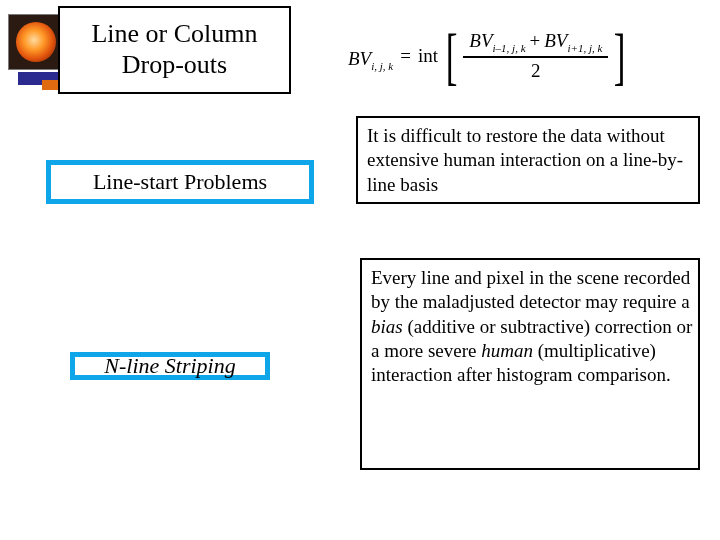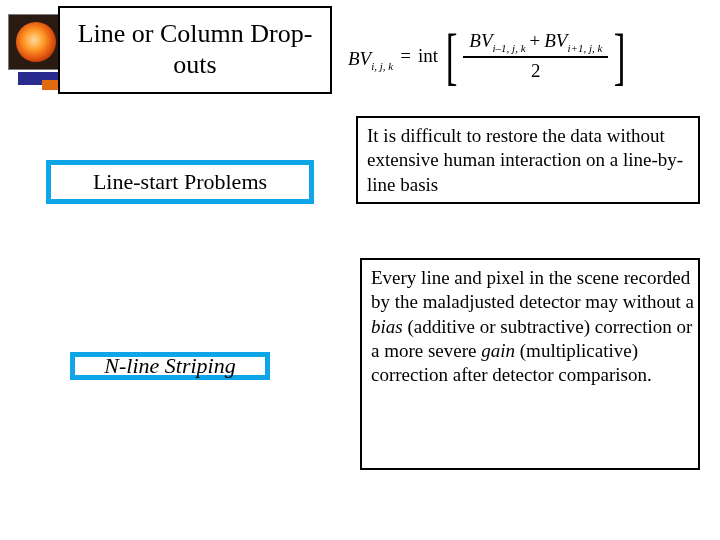--- a/index.html
+++ b/index.html
@@ -66,21 +66,21 @@
     width: 30px;
     height: 10px;
     background: #e06a10;
   }
 
   
   .title-box {
     position: absolute;
     left: 58px;
     top: 6px;
-    width: 274px;
+    width: 233px;
     height: 88px;
     border: 2px solid #000000;
     background: #ffffff;
     box-sizing: border-box;
     display: flex;
     align-items: center;
     justify-content: center;
     text-align: center;
   }
   .title-box .title-text {
@@ -256,16 +256,16 @@
 
   <div class="label-box" id="box-n-line">
     <span class="lbl">N-line Striping</span>
   </div>
 
   <div class="text-box" id="box-restore">
     <p>It is difficult to restore the data without extensive human interaction on a line-by-line basis</p>
   </div>
 
   <div class="text-box" id="box-every-line">
-    <p><span>Every line and pixel in the scene recorded by the maladjusted detector may without a </span><span class="it">bias</span><span> (additive or subtractive) correction or a more severe </span><span class="it">gain</span><span> (multiplicative) correction after detector comparison.</span></p>
+    <p><span>Every line and pixel in the scene recorded by the maladjusted detector may require a </span><span class="it">bias</span><span> (additive or subtractive) correction or a more severe </span><span class="it">human</span><span> (multiplicative) interaction after histogram comparison.</span></p>
   </div>
 
 </div>
 
 </body></html>

